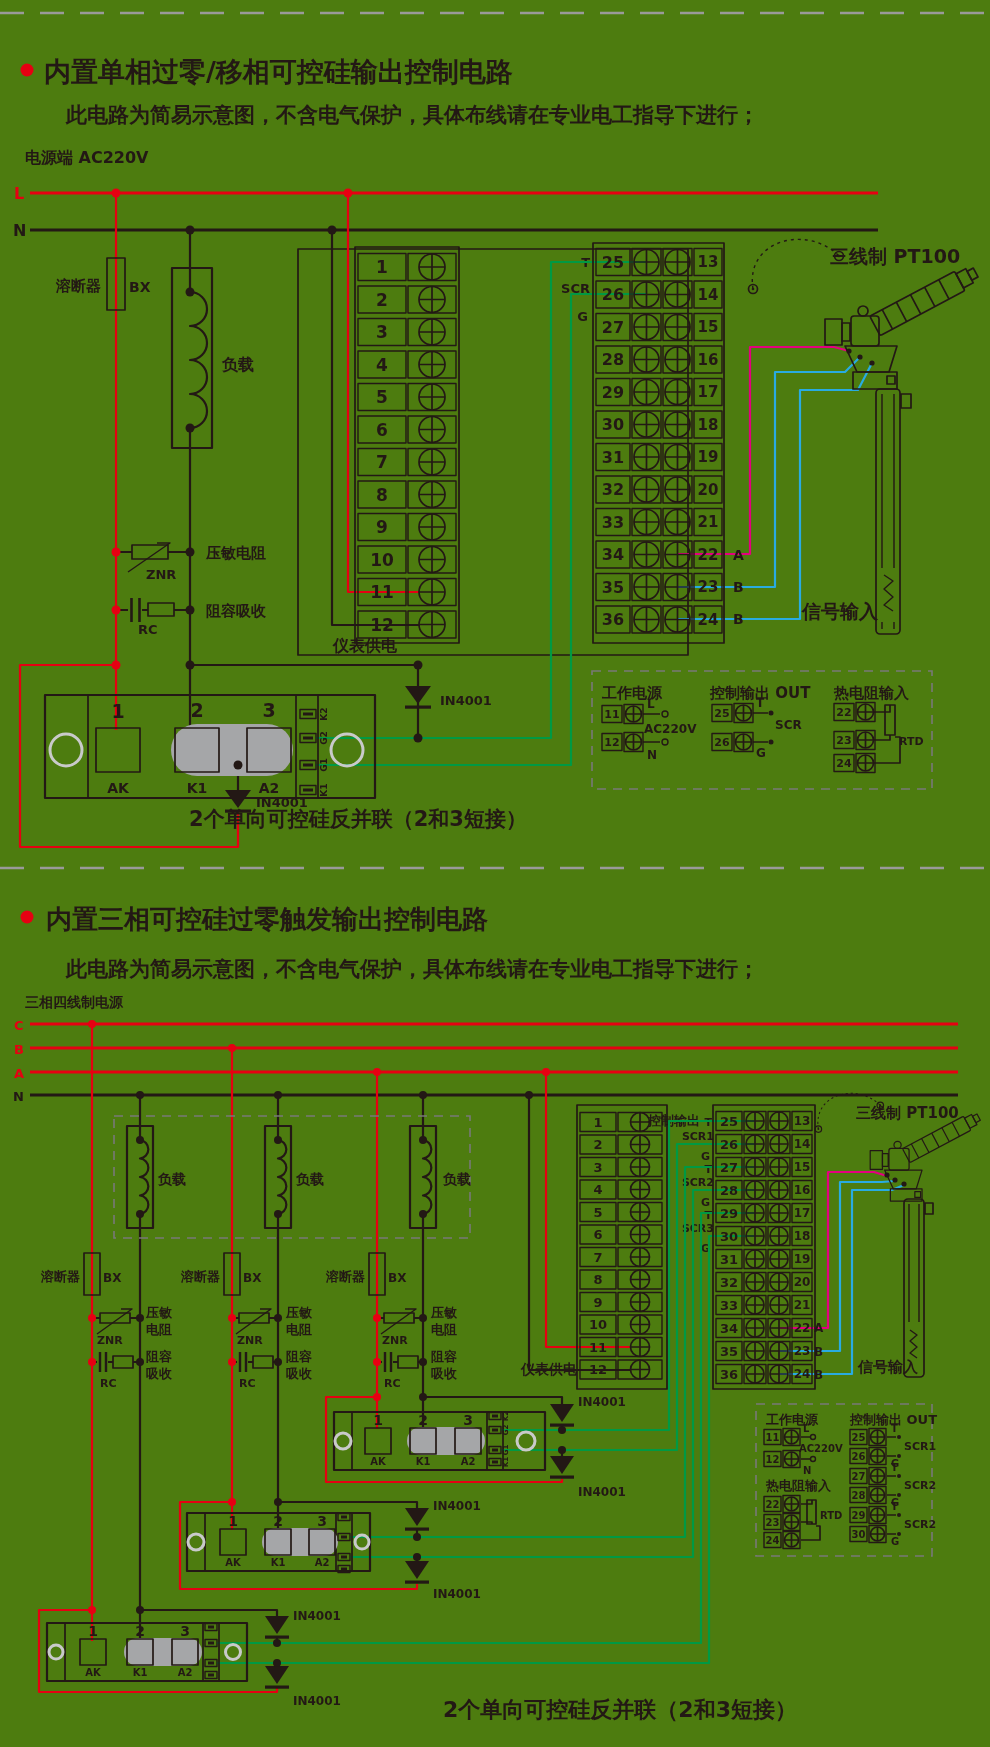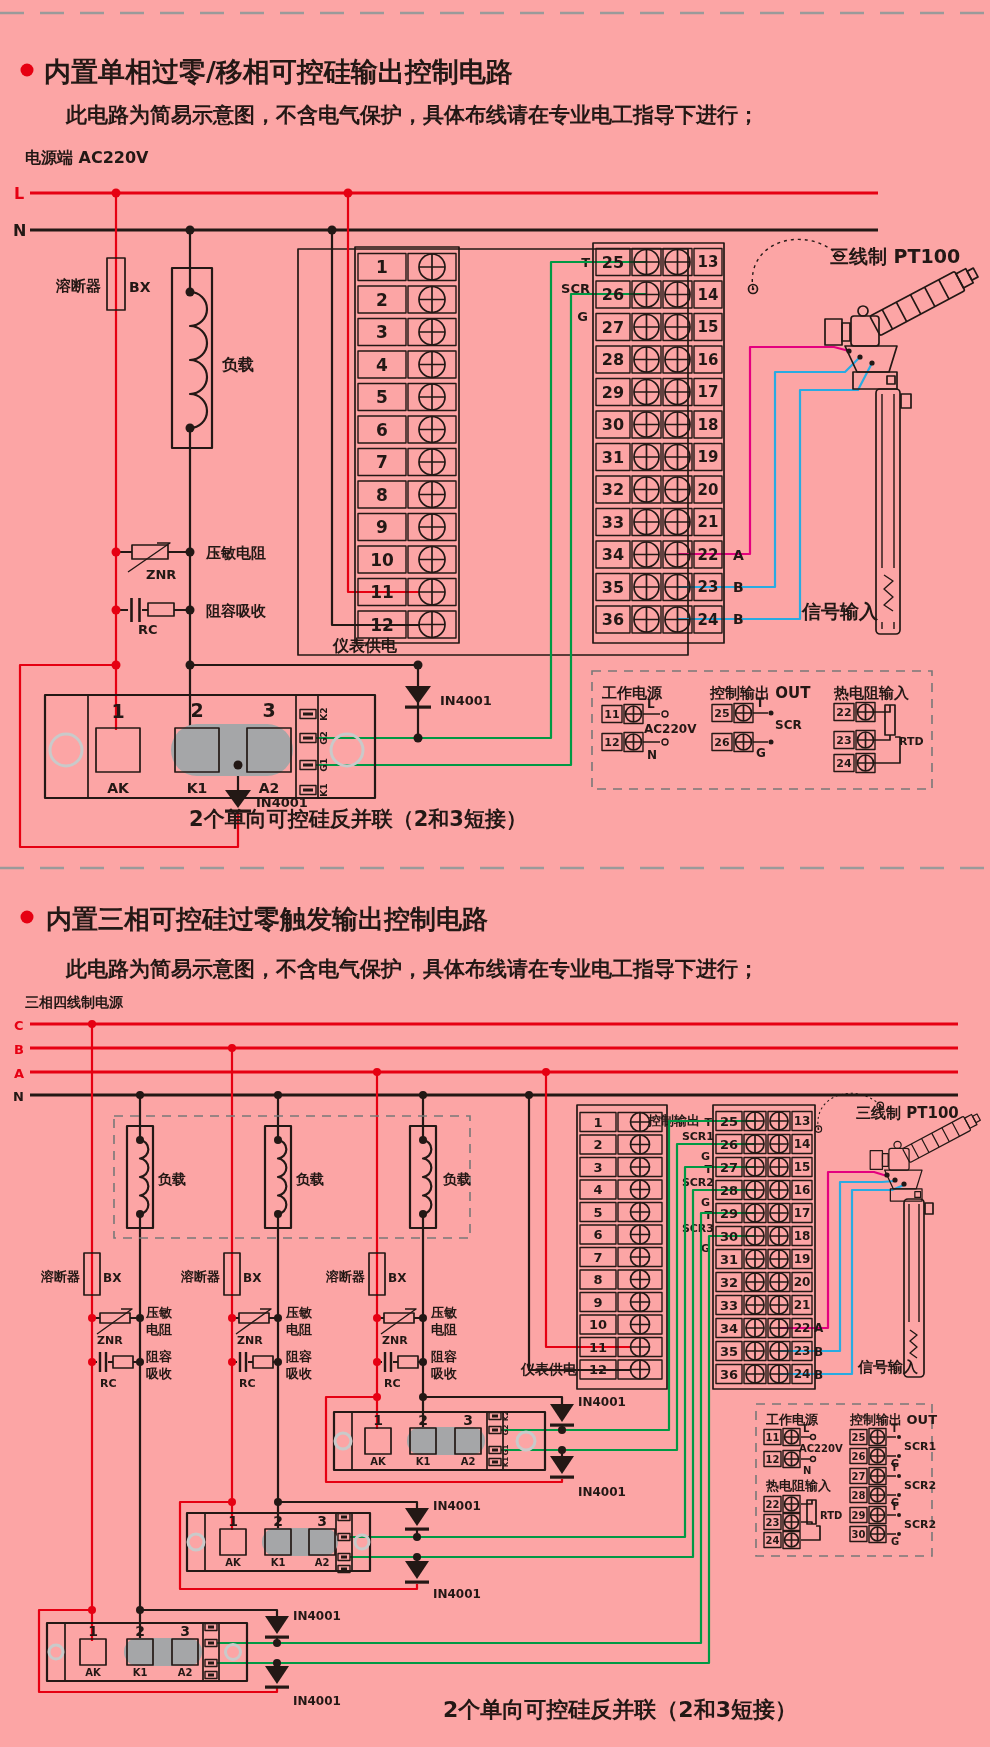--- a/index.html
+++ b/index.html
@@ -1,16 +1,16 @@
 <!DOCTYPE html>
 <html><head>
 <meta charset="utf-8">
 <style>
   html,body{margin:0;padding:0;background:#e9e8e6;}
-  #page{position:relative;width:990px;height:1747px;background:#fca5a5;margin:0 auto;overflow:hidden;}
+  #page{position:relative;width:990px;height:1747px;background:#4d7c0f;margin:0 auto;overflow:hidden;}
   #dg{position:absolute;left:0;top:0;font-family:"DejaVu Sans",sans-serif;font-weight:700;}
   #dg text{fill:#231815;font-family:"DejaVu Sans",sans-serif;font-weight:700;}
   #dg text.tr{fill:#e60012;}
   .k{stroke:#231815;fill:none;stroke-linejoin:round;}
   .r{stroke:#e60012;fill:none;stroke-linejoin:round;}
   .g{stroke:#009944;fill:none;stroke-linejoin:round;}
   .m{stroke:#e4007f;fill:none;stroke-linejoin:round;}
   .c{stroke:#29abe2;fill:none;stroke-linejoin:round;}
   .w3{stroke-width:3;}
   .w2{stroke-width:2.2;}

